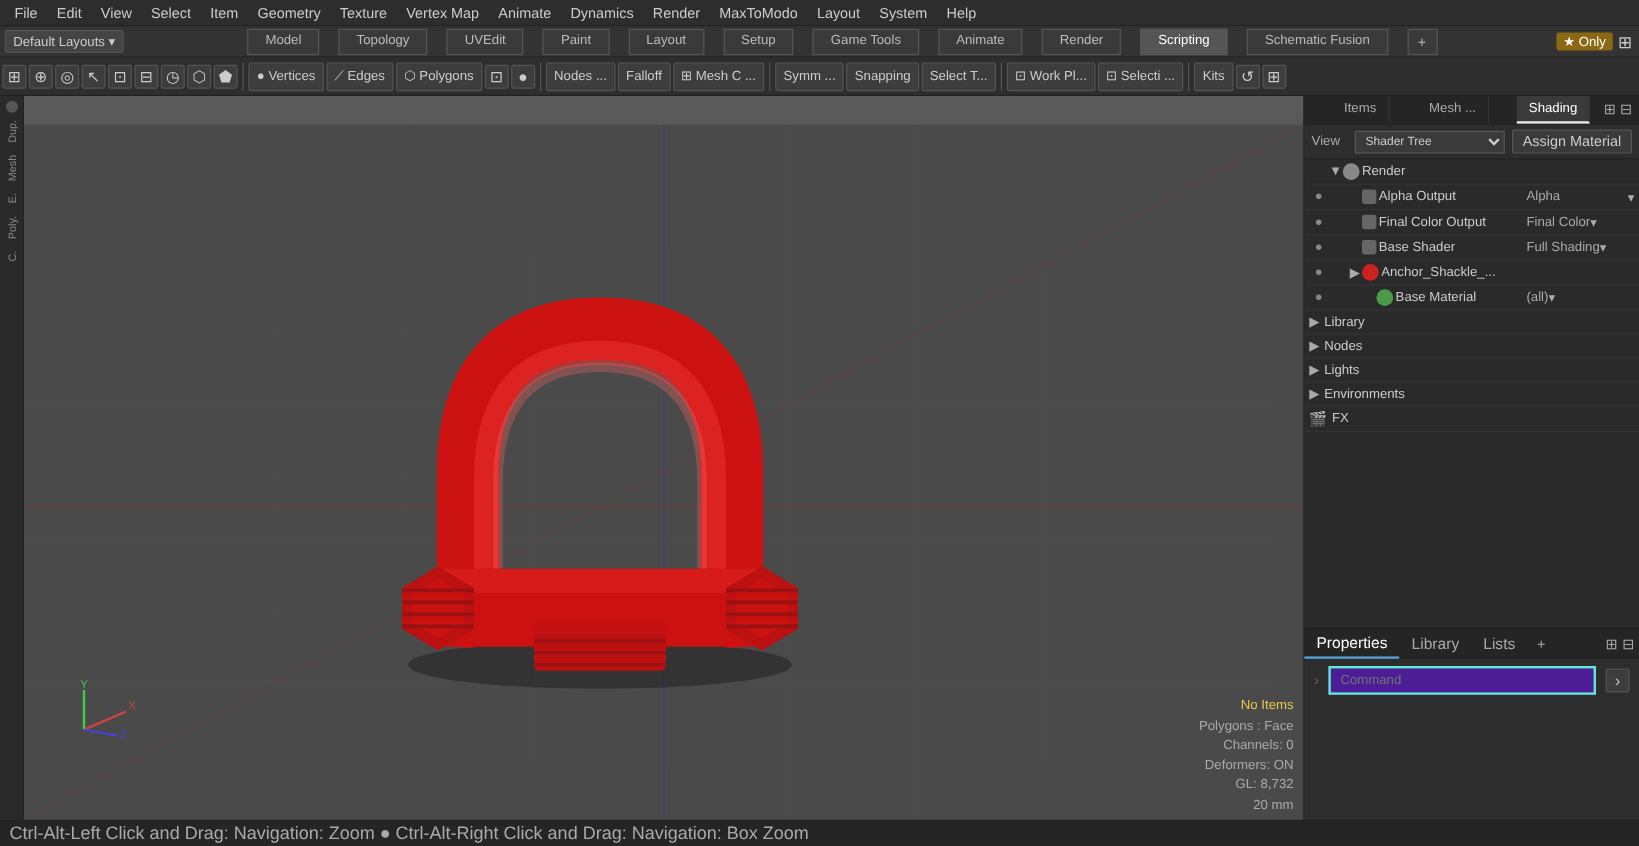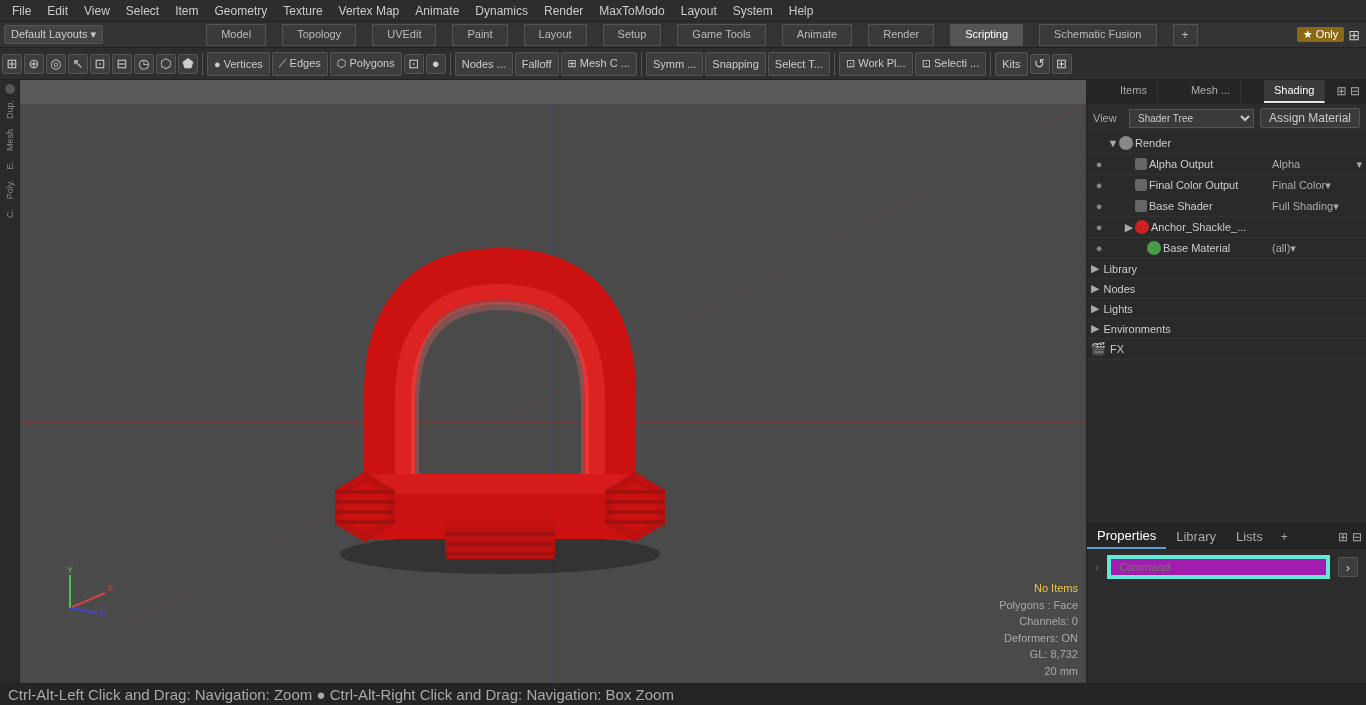--- a/index.html
+++ b/index.html
@@ -94,21 +94,21 @@
 
     
     #bottom-panel { height: 160px; border-top: 2px solid #222; background: #2d2d2d; }
     #bp-tabs { display: flex; background: #252525; height: 24px; align-items: center; border-bottom: 1px solid #222; }
     .bp-tab { padding: 4px 10px; color: #aaa; font-size: 13px; cursor: pointer; }
     .bp-tab.active { color: #fff; border-bottom: 2px solid #5a9fd4; }
     .bp-tab-plus { padding: 4px 8px; color: #aaa; cursor: pointer; }
     .bp-tab-right { margin-left: auto; display: flex; gap: 4px; padding: 4px; }
     .bp-ctrl { color: #aaa; cursor: pointer; font-size: 12px; }
     #bp-content { display: flex; align-items: center; padding: 6px 8px; gap: 8px; }
-    #command-input { flex: 1; background: #a21caf; border: 4px solid #5eead4; color: #ccc; padding: 3px 8px; font-size: 11px; height: 24px; font-style: italic; }
+    #command-input { flex: 1; background: #4c1d95; border: 2px solid #5eead4; color: #ccc; padding: 3px 8px; font-size: 11px; height: 24px; }
 
     
     #object-3d { position: absolute; top: 50%; left: 45%; transform: translate(-50%, -50%); pointer-events: none; }
 
     
     #axis-indicator { position: absolute; bottom: 60px; left: 40px; width: 60px; height: 60px; }
 
     
     #vp-bg { position: absolute; top: 0; left: 0; right: 0; bottom: 0; background: linear-gradient(180deg, #5a5a5a 0%, #4a4a4a 50%, #3e3e3e 100%); }
   </style>

